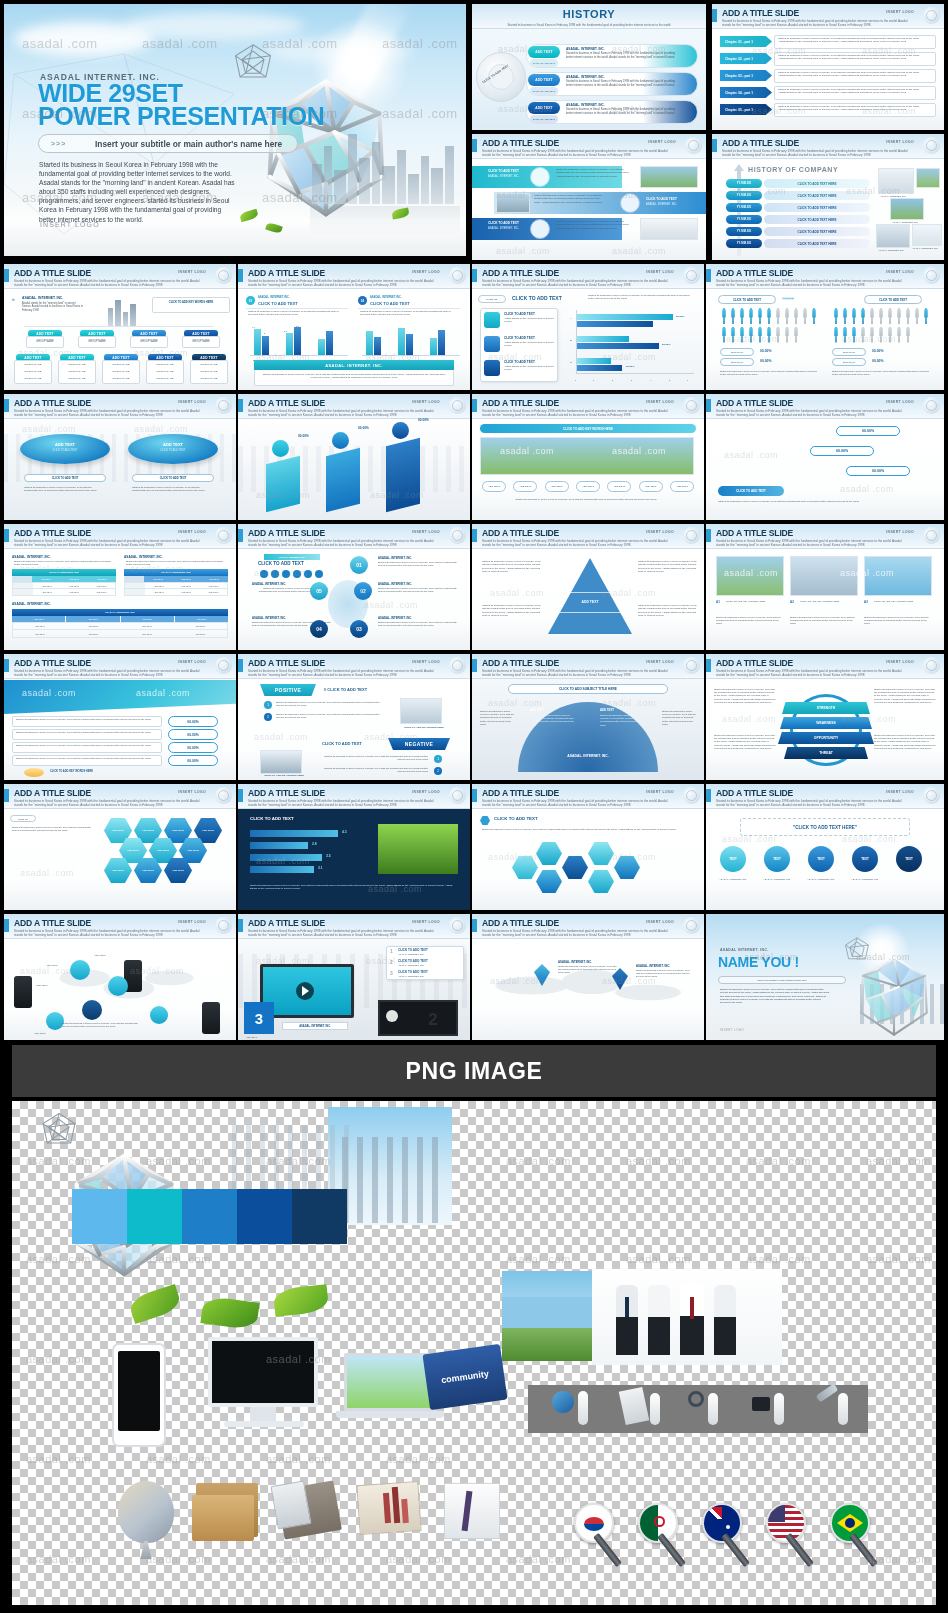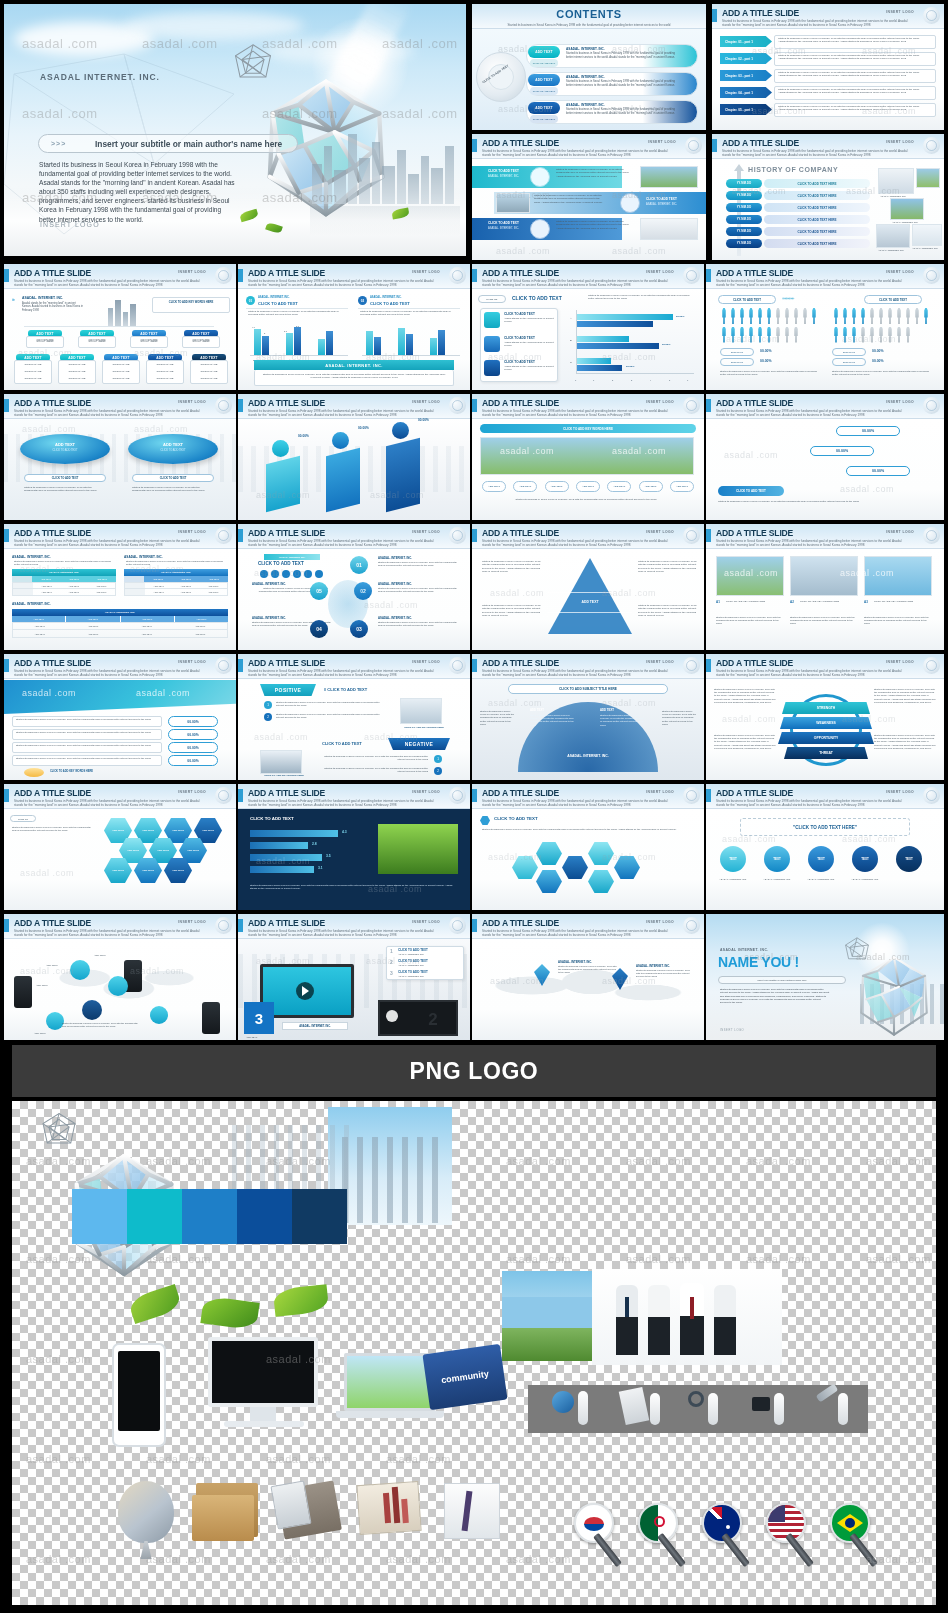--- a/index.html
+++ b/index.html
@@ -178,20 +178,21 @@
     <i style="left:121px;width:12px;height:36px"></i>
       <i style="left:135px;width:9px;height:58px"></i>
   </div>
   <div class="refl"></div>
 
   <div style="position:absolute;left:236px;bottom:36px;width:18px;height:9px;border-radius:50% 0 50% 0;transform:rotate(-16deg);background:linear-gradient(135deg,#a6d63c,#4d9a1f);"></div>
   <div style="position:absolute;left:262px;bottom:24px;width:16px;height:8px;border-radius:50% 0 50% 0;transform:rotate(18deg);background:linear-gradient(135deg,#8ec936,#3f8b1a);"></div>
   <div style="position:absolute;left:388px;bottom:38px;width:17px;height:9px;border-radius:50% 0 50% 0;transform:rotate(-10deg);background:linear-gradient(135deg,#a6d63c,#4d9a1f);"></div>
 
   <h4>ASADAL INTERNET. INC.</h4>
+  <h1><span>WIDE 29SET</span><br><span>POWER PRESENTATION</span></h1>
   <div class="sub">
     <span class="ar">&gt;&gt;&gt;</span>
     <span>Insert your subtitle or main author's name here</span>
   </div>
   <p class="body">Started its business in Seoul Korea  in February 1998 with the fundamental goal of providing better internet services to the world. Asadal stands for the "morning land" in ancient Korean. Asadal has about 350 staffs including well experienced web designers, programmers, and server engineers.  started its business in Seoul Korea  in February 1998 with the fundamental goal of providing better internet services to the world.</p>
   <div class="logo">INSERT LOGO</div>
 
   <div class="wm dark" style="left:18px;top:32px;font-size:13px;">asadal .com</div>
   <div class="wm dark" style="left:138px;top:32px;font-size:13px;">asadal .com</div>
   <div class="wm dark" style="left:258px;top:32px;font-size:13px;">asadal .com</div>
@@ -200,21 +201,21 @@
   <div class="wm dark" style="left:258px;top:102px;font-size:13px;">asadal .com</div>
   <div class="wm dark" style="left:378px;top:102px;font-size:13px;">asadal .com</div>
   <div class="wm dark" style="left:18px;top:186px;font-size:13px;">asadal .com</div>
   <div class="wm dark" style="left:138px;top:186px;font-size:13px;">asadal .com</div>
   <div class="wm dark" style="left:258px;top:186px;font-size:13px;">asadal .com</div>
 </div>
 
 <div class="slide" id="s-contents" style="left:472px;top:4px;width:234px;height:126px;">
   <div class="hdr"></div>
   <div class="canvas" style="background:linear-gradient(180deg,#f2f9fd,#e9f3fa 60%,#dcebf6);"></div>
-  <div style="position:absolute;left:0;top:4px;width:100%;text-align:center;font-size:11px;font-weight:bold;color:#1a5f93;letter-spacing:.6px;">CONTENTS</div>
+  <div style="position:absolute;left:0;top:4px;width:100%;text-align:center;font-size:11px;font-weight:bold;color:#1a5f93;letter-spacing:.6px;">HISTORY</div>
   <div style="position:absolute;left:30px;top:19px;right:30px;text-align:center;font-size:2.9px;color:#5d6d79;">Started its business in Seoul Korea  in February 1998 with the fundamental goal of providing better internet services to the world</div>
 
   <div style="position:absolute;left:4px;top:48px;width:50px;height:50px;border-radius:50%;
        background:radial-gradient(circle at 40% 35%,#fff,#e3ebf1 60%,#c4d2dc);border:1px solid #cfdbe4;"></div>
   <div style="position:absolute;left:16px;top:60px;width:26px;height:26px;border-radius:50%;background:#eef4f8;border:1px solid #d8e3ea;"></div>
   <div style="position:absolute;left:8px;top:68px;font-size:3.1px;color:#5b6b77;font-weight:bold;transform:rotate(-34deg);">CLICK TO ADD TEXT</div>
 
   <div style="position:absolute;left:54px;top:40px;right:8px;height:24px;border-radius:12px;background:linear-gradient(90deg,#ffffff 68%,#2bc3d6);border:1px solid #d8e4ec;"></div>
   <div class="pill c-cy" style="left:56px;top:42px;width:32px;height:12px;border-radius:6px;">ADD TEXT</div>
   <div style="position:absolute;left:58px;top:55px;width:28px;height:8px;border-radius:4px;background:#d8eef3;display:flex;align-items:center;justify-content:center;font-size:2.3px;color:#2a7e95;text-align:center;">CLICK TO ADD TEXT</div>
@@ -1197,21 +1198,21 @@
   <div class="lbl" style="left:14px;top:34px;font-size:3.4px;font-weight:bold;color:#5a6b78;letter-spacing:.4px;">ASADAL INTERNET. INC.</div>
   <div style="position:absolute;left:12px;top:40px;font-size:14px;font-weight:bold;color:#1f9cd8;letter-spacing:-.3px;">NAME YOU !</div>
   <div style="position:absolute;left:12px;top:62px;width:128px;height:8px;border:1px solid #b9c6cf;border-radius:4px;background:rgba(255,255,255,.5);display:flex;align-items:center;justify-content:center;font-size:2.4px;color:#40505c;">Insert your subtitle or main author's name here</div>
   <div class="lbl" style="left:14px;top:74px;width:110px;font-size:2.4px;line-height:3.3px;color:#3e4a54;">Started its business in Seoul Korea  in February 1998 with the fundamental goal of providing better internet services to the world. Asadal stands for the "morning land" in ancient Korean. Asadal has about 350 staffs including well experienced web designers, programmers, and server engineers. started its business in Seoul Korea  in February 1998 with the fundamental goal of providing better internet services to the world.</div>
   <div class="lbl" style="left:14px;bottom:8px;font-size:2.6px;color:#8d9aa4;letter-spacing:.6px;">INSERT LOGO</div>
   <div class="wm dark" style="left:38px;top:38px;font-size:9px;">asadal .com</div>
   <div class="wm dark" style="left:150px;top:38px;font-size:9px;">asadal .com</div>
 </div>
 
 <div id="pngband">
-  <span>PNG LOGO</span>
+  <span>PNG IMAGE</span>
 </div>
 
 <div id="png">
 
   <div class="sky" style="left:316px;top:6px;width:124px;height:118px;"></div>
   <div style="position:absolute;left:330px;top:36px;width:100px;height:86px;opacity:.55;background:repeating-linear-gradient(90deg,#8ba0b0 0 6px,transparent 6px 15px);"></div>
   <div style="position:absolute;left:220px;top:24px;width:120px;height:98px;opacity:.34;background:repeating-linear-gradient(90deg,#9fb2c0 0 5px,transparent 5px 14px);"></div>
 
   <svg style="position:absolute;left:26px;top:10px;width:42px;height:42px;" viewBox="0 0 100 100">
     <g fill="none" stroke="#8d9aa3" stroke-width="2.4">

